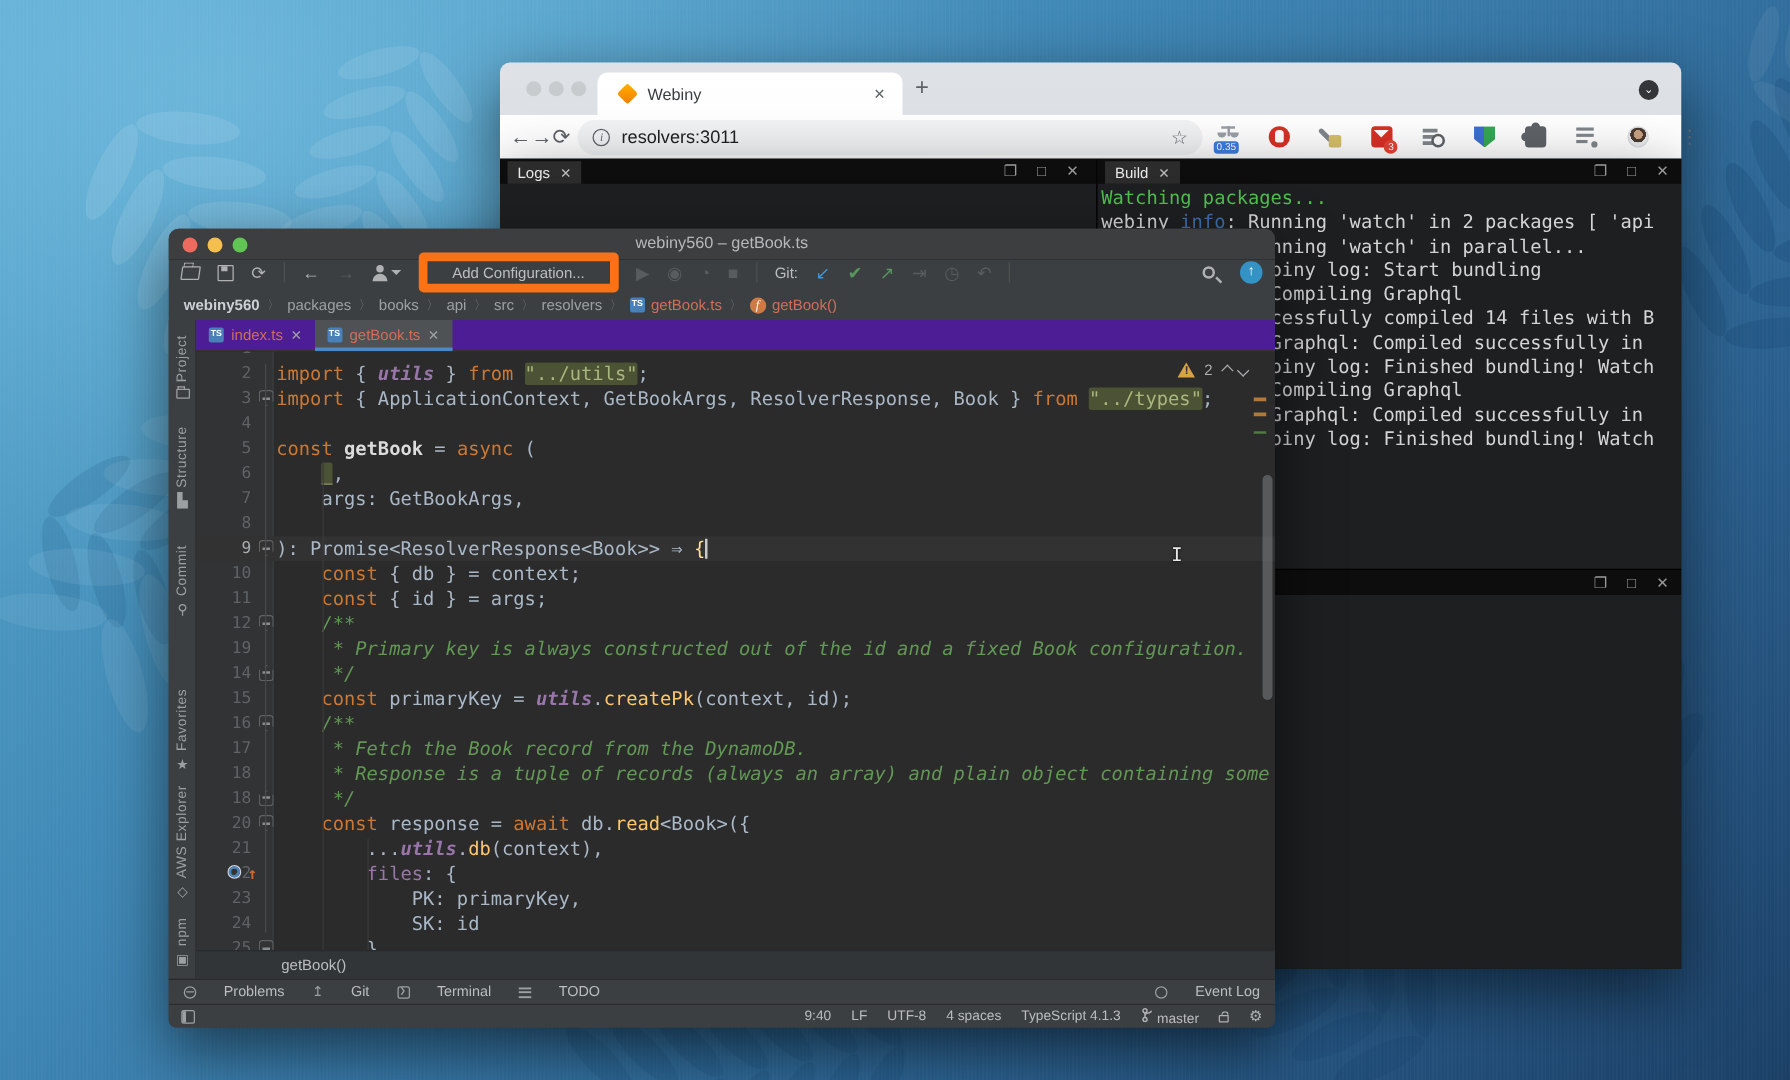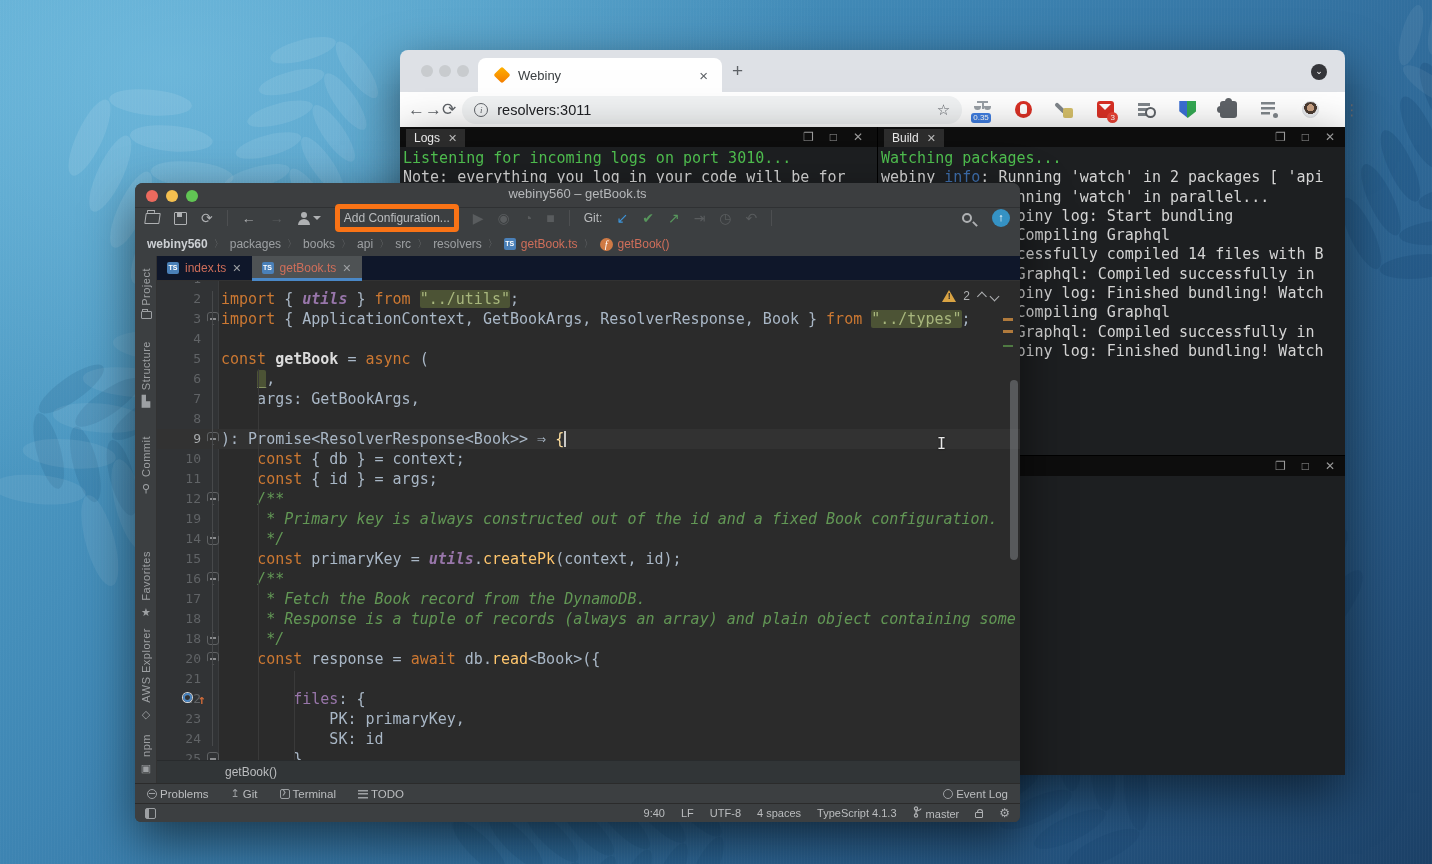--- a/index.html
+++ b/index.html
@@ -73,21 +73,21 @@
   
   .ide { position:absolute; left:135px; top:183px; width:885px; height:639px; background:#3c3f41; border-radius:8px 8px 6px 6px; font-family:"Liberation Sans",sans-serif; }
   .ide-titlebar { position:absolute; left:0; top:0; right:0; height:25px; background:#3c3e40; border-radius:8px 8px 0 0; border-bottom:1px solid #2f3133; }
   .tl-btn { position:absolute; top:7px; width:12px; height:12px; border-radius:50%; }
   .ide-title { text-align:center; font-size:13px; color:#b6b8ba; line-height:21px; }
   .ide-toolbar { position:absolute; left:0; top:21px; right:0; height:28px; display:flex; align-items:center; padding-left:10px; gap:14px; }
   .tbi { color:#afb1b3; font-size:14px; line-height:16px; position:relative; }
   .tbi.dis { color:#595c5e; }
   .tbi.blue { color:#3d94d9; } .tbi.green { color:#57965c; }
   .tsep { width:1px; height:16px; background:#4d4f51; }
-  .addcfg { border:5px solid #f97316; border-radius:4px; color:#bbbdbf; font-size:12px; padding:2px 4px; }
+  .addcfg { border:7px solid #f97316; border-radius:4px; color:#bbbdbf; font-size:12px; padding:2px 20px; }
   .folder-ic{width:15px;height:11px;border:1.5px solid #afb1b3;border-radius:1px;position:relative;transform:skewX(-8deg);}
   .folder-ic:before{content:"";position:absolute;top:-4px;left:0;width:6px;height:3px;border:1.5px solid #afb1b3;border-bottom:none;border-radius:1px 1px 0 0;}
   .save-ic{width:13px;height:13px;border:1.5px solid #afb1b3;border-radius:1px;position:relative;}
   .save-ic:before{content:"";position:absolute;left:2px;top:0;width:5px;height:4px;background:#afb1b3;}
   .user-ic{width:12px;height:6px;border-radius:6px 6px 0 0;background:#afb1b3;position:relative;margin-top:8px;}
   .user-ic:before{content:"";position:absolute;left:3px;top:-7px;width:6px;height:6px;border-radius:50%;background:#afb1b3;}
   .caret-dn{width:0;height:0;border-left:4px solid transparent;border-right:4px solid transparent;border-top:4px solid #afb1b3;margin-left:3px;}
   .git-label{color:#bbbdbf;font-size:12px;}
   .search-ic{width:10px;height:10px;border:2px solid #afb1b3;border-radius:50%;position:relative;}
   .search-ic:after{content:"";position:absolute;left:8px;top:8px;width:6px;height:2px;background:#afb1b3;transform:rotate(45deg);}
@@ -99,21 +99,21 @@
   .ts-ic { width:12px; height:12px; background:#4a80b8; color:#fff; font-size:7px; font-weight:bold; text-align:center; line-height:12px; border-radius:2px; }
   .f-ic { width:13px; height:13px; border-radius:50%; background:#cf7a45; color:#fff; font-size:10px; font-style:italic; font-family:"Liberation Serif",serif; text-align:center; line-height:13px; }
 
   .stripe { position:absolute; left:0; top:73px; width:22px; bottom:39px; background:#3c3f41; border-right:1px solid #323232; }
   .stripe-item { position:absolute; left:0; width:22px; display:flex; flex-direction:column; align-items:center; gap:5px; color:#9da0a3; font-size:11px; }
   .stripe-item .vtext { writing-mode:vertical-rl; transform:rotate(180deg); letter-spacing:.5px; }
   .s-ic { width:12px; height:12px; color:#9da0a3; font-size:11px; line-height:12px; text-align:center; }
   .s-folder{width:11px;height:8px;border:1.3px solid #9da0a3;border-radius:1px;position:relative;}
   .s-folder:before{content:"";position:absolute;top:-3px;left:0;width:4px;height:2px;border:1.3px solid #9da0a3;border-bottom:none;}
 
-  .tabstrip { position:absolute; left:22px; top:73px; right:0; height:25px; background:#0f172a; border-bottom:1px solid #323232; display:flex; }
+  .tabstrip { position:absolute; left:22px; top:73px; right:0; height:25px; background:#4c1d95; border-bottom:1px solid #323232; display:flex; }
   .etab { display:flex; align-items:center; gap:6px; padding:0 10px; font-size:12px; color:#cf6e5a; position:relative; }
   .etab.active { background:#4e5254; }
   .etab.active:after { content:""; position:absolute; left:0; right:0; bottom:-1px; height:3px; background:#4a88c7; }
   .etab .x { color:#9da0a3; font-size:11px; }
 
   .editor { position:absolute; left:22px; top:98px; right:0; height:479px; background:#2b2b2b; overflow:hidden; }
   .gutter-bg { position:absolute; left:0; top:0; width:62px; height:100%; background:#313335; border-right:1px solid #3a3c3e; }
   .erow { position:absolute; left:0; right:0; height:20px; font-family:"DejaVu Sans Mono",monospace; font-size:15px; line-height:20px; white-space:pre; }
   .erow.cur { background:#323232; }
   .lnum { position:absolute; left:0; width:44px; text-align:right; color:#606366; font-size:13px; font-family:"DejaVu Sans Mono",monospace; }
@@ -136,21 +136,21 @@
   .chev { width:7px; height:7px; border-left:1.6px solid #afb1b3; border-bottom:1.6px solid #afb1b3; }
   .chev.u { transform:rotate(135deg) translate(-1px,-1px); }
   .chev.d { transform:rotate(-45deg); }
   .amark { position:absolute; right:7px; width:10px; height:3px; }
   .sthumb { position:absolute; right:2px; width:8px; border-radius:4px; background:rgba(170,175,180,.35); }
   .caret-bar { position:absolute; width:2px; height:16px; background:#c8c8c8; }
   .ibeam { position:absolute; width:9px; height:17px; color:#e8e8e8; font-size:15px; text-shadow:0 0 2px #000; font-family:"DejaVu Sans Mono",monospace; }
 
   .ctxbar { position:absolute; left:22px; right:0; top:577px; height:23px; background:#313537; border-top:1px solid #282b2d; color:#bbbdbf; font-size:12px; line-height:22px; padding-left:68px; }
   .toolbar-bottom { position:absolute; left:0; right:0; top:600px; height:20px; background:#3c3f41; border-top:1px solid #2b2b2b; display:flex; align-items:center; padding:0 12px; gap:22px; color:#bbbdbf; font-size:11.5px; }
-  .twb { display:flex; align-items:center; gap:3px; }
+  .twb { display:flex; align-items:center; gap:22px; }
   .twb .mini { width:10px; height:10px; border:1.3px solid #9da0a3; border-radius:50%; position:relative; }
   .twb .mini.dash:after{content:"";position:absolute;left:1px;top:3.2px;width:6px;height:1.5px;background:#9da0a3;}
   .twb .mini.sq{border-radius:2px;}
   .twb .mini.sq:after{content:"❯";position:absolute;left:1px;top:-2px;font-size:6px;color:#9da0a3;}
   .twb .bars{width:10px;height:10px;background:linear-gradient(#9da0a3,#9da0a3) 0 1px/10px 1.5px no-repeat,linear-gradient(#9da0a3,#9da0a3) 0 4.5px/10px 1.5px no-repeat,linear-gradient(#9da0a3,#9da0a3) 0 8px/10px 1.5px no-repeat;}
   .twb .uparrow{color:#9da0a3;font-size:11px;}
   .spacer { flex:1; }
   .statusbar { position:absolute; left:0; right:0; bottom:0; height:19px; background:#3c3f41; border-top:1px solid #2b2b2b; display:flex; align-items:center; padding:0 10px; gap:16px; color:#bbbdbf; font-size:11px; border-radius:0 0 6px 6px; }
   .lock-ic{width:8px;height:6px;border:1.2px solid #afb1b3;border-radius:1px;position:relative;margin-top:3px;}
   .lock-ic:before{content:"";position:absolute;left:1px;top:-4px;width:4px;height:3px;border:1.2px solid #afb1b3;border-bottom:none;border-radius:3px 3px 0 0;}
@@ -373,21 +373,20 @@
       <div class="ttab">
         <span>Logs</span>
         <span class="x">✕</span>
       </div>
       <div class="tctrl" style="right:14px">
         <span>❐</span>
           <span>□</span>
           <span>✕</span>
       </div>
     </div>
-    <div class="tlines" style="top:22px"><div class="tline"><span></span><span class="tl-g">Listening for incoming logs on port 3010...</span></div><div class="tline"><span></span><span class="tl-w">Note: everything you log in your code will be for</span></div></div>
   </div>
 
   <div class="tpane" style="left:478px;top:0;width:467px;height:328px">
     <div class="tpane-bar">
       <div class="ttab">
         <span>Build</span>
         <span class="x">✕</span>
       </div>
       <div class="tctrl" style="right:10px">
         <span>❐</span>
@@ -530,21 +529,21 @@
         <div class="erow" style="top: 188px;"><span class="lnum">11</span><span class="ecode"><span class="cd">    </span><span class="ck">const</span><span class="cd"> { id } = args;</span></span></div>
         <div class="erow" style="top: 208px;"><span class="lnum">12</span><span class="ecode"><span class="cc">    /**</span></span><span class="fold" style="top: 3px;"></span></div>
         <div class="erow" style="top: 228px;"><span class="lnum">19</span><span class="ecode"><span class="cc">     * Primary key is always constructed out of the id and a fixed Book configuration.</span></span></div>
         <div class="erow" style="top: 248px;"><span class="lnum">14</span><span class="ecode"><span class="cc">     */</span></span><span class="fold up" style="top: 3px;"></span></div>
         <div class="erow" style="top: 268px;"><span class="lnum">15</span><span class="ecode"><span class="cd">    </span><span class="ck">const</span><span class="cd"> primaryKey = </span><span class="ca">utils</span><span class="cd">.</span><span class="cf">createPk</span><span class="cd">(context, id);</span></span></div>
         <div class="erow" style="top: 288px;"><span class="lnum">16</span><span class="ecode"><span class="cc">    /**</span></span><span class="fold" style="top: 3px;"></span></div>
         <div class="erow" style="top: 308px;"><span class="lnum">17</span><span class="ecode"><span class="cc">     * Fetch the Book record from the DynamoDB.</span></span></div>
         <div class="erow" style="top: 328px;"><span class="lnum">18</span><span class="ecode"><span class="cc">     * Response is a tuple of records (always an array) and plain object containing some</span></span></div>
         <div class="erow" style="top: 348px;"><span class="lnum">18</span><span class="ecode"><span class="cc">     */</span></span><span class="fold up" style="top: 3px;"></span></div>
         <div class="erow" style="top: 368px;"><span class="lnum">20</span><span class="ecode"><span class="cd">    </span><span class="ck">const</span><span class="cd"> response = </span><span class="ck">await</span><span class="cd"> db.</span><span class="cf">read</span><span class="cd">&lt;Book&gt;({</span></span><span class="fold" style="top: 3px;"></span></div>
-        <div class="erow" style="top: 388px;"><span class="lnum">21</span></div>
+        <div class="erow" style="top: 388px;"><span class="lnum">21</span><span class="ecode"><span class="cd">        ...</span><span class="ca">utils</span><span class="cd">.</span><span class="cf">db</span><span class="cd">(context),</span></span></div>
         <div class="erow" style="top: 408px;"><span class="lnum">22</span><span class="ecode"><span class="cd">        </span><span class="cp">files</span><span class="cd">: {</span></span><span class="gicon-donut" style="top: 4px;"></span><span class="gicon-arrow" style="top: 1px;">↑</span></div>
         <div class="erow" style="top: 428px;"><span class="lnum">23</span><span class="ecode"><span class="cd">            PK: primaryKey,</span></span></div>
         <div class="erow" style="top: 448px;"><span class="lnum">24</span><span class="ecode"><span class="cd">            SK: id</span></span></div>
         <div class="erow" style="top: 468px;"><span class="lnum">25</span><span class="ecode"><span class="cd">        }</span></span><span class="fold" style="top: 3px;"></span></div>
       </div>
     <div class="foldline" style="top:10px;height:455px"></div>
     <div class="iguide" style="left:101px;top:88px;height:391px"></div>
     <div class="iguide" style="left:137px;top:390px;height:89px"></div>
     <div class="warnbox">
       <span class="warn-tri"></span>

